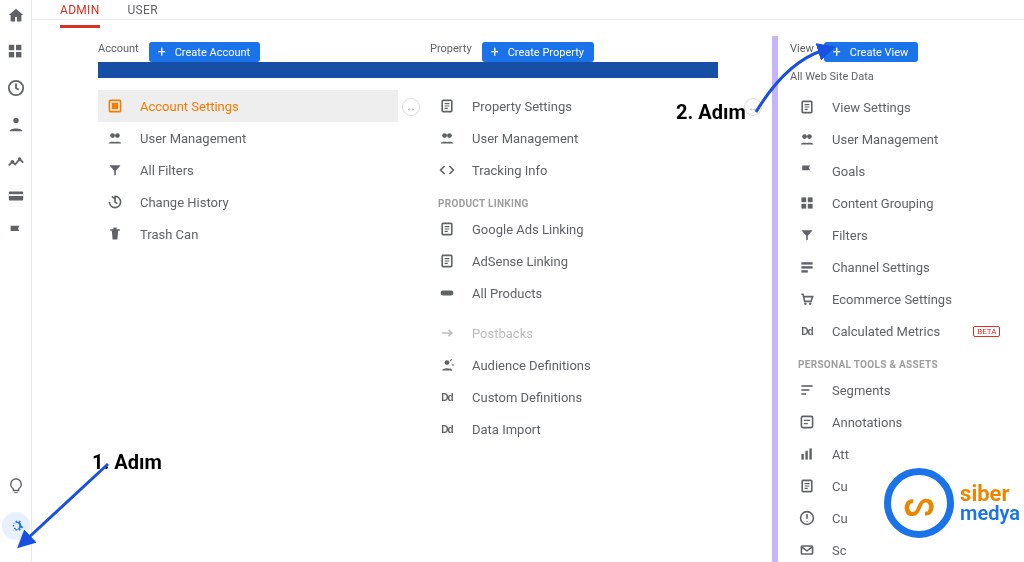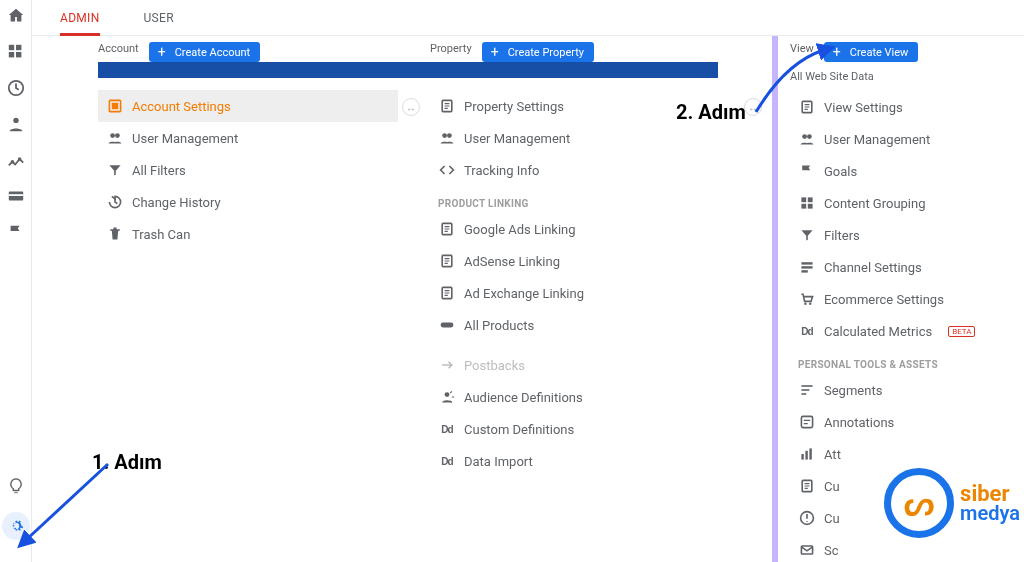--- a/index.html
+++ b/index.html
@@ -6,48 +6,48 @@
   body { font-family: Roboto, Arial, sans-serif; font-size: 13px; color: #5F6368; background: #fff; width: 1024px; height: 562px; overflow: hidden; position: relative; }
   
   .sidenav { position: absolute; left: 0; top: 0; bottom: 0; width: 32px; border-right: 1px solid #e8eaed; display: flex; flex-direction: column; align-items: center; padding-top: 6px; gap: 16px; }
   .sidenav .sp { flex: 1; }
   .navicon { width: 20px; height: 20px; display: flex; align-items: center; justify-content: center; color: #5f6368; cursor: pointer; }
   .navicon svg { width: 18px; height: 18px; fill: currentColor; }
   .gear-circle { width: 28px; height: 28px; border-radius: 50%; background: #e8f0fe; display: flex; align-items: center; justify-content: center; }
   .gear-circle svg { fill: #1a73e8; }
 
   .main { position: absolute; left: 32px; right: 0; top: 0; bottom: 0; }
-  .tabs { height: 36px; border-bottom: 1px solid #e8eaed; display: flex; align-items: center; padding-left: 28px; gap: 44px; font-size: 12px; letter-spacing: .3px; }
+  .tabs { height: 20px; border-bottom: 1px solid #e8eaed; display: flex; align-items: center; padding-left: 28px; gap: 28px; font-size: 12px; letter-spacing: .3px; }
   .tab { height: 36px; line-height: 36px; color: #5f6368; cursor: pointer; }
   .tab.active { color: #d93025; border-bottom: 3px solid #d93025; }
 
   .cols { position: absolute; left: 28px; right: 0; top: 36px; bottom: 0; }
   .col { position: absolute; top: 0; bottom: 0; }
   .col.a { left: 38px; width: 300px; }
   .col.p { left: 370px; width: 300px; }
   .col.v { left: 712px; right: 0; border-left: 6px solid #c4b5fd; padding-left: 12px; }
   
   .colhead { display: flex; align-items: flex-start; gap: 10px; height: 26px; margin-top: 6px; }
   .colhead .lbl { color: #5f6368; font-size: 11px; }
   .createbtn { display: inline-flex; align-items: center; gap: 6px; background: #1a73e8; color: #fff; border-radius: 3px; padding: 3px 10px 3px 6px; font-size: 11px; cursor: pointer; }
   .plusico { width: 14px; height: 14px; display: inline-flex; align-items: center; justify-content: center; font-size: 14px; line-height: 1; }
   
   .bluebar { position: absolute; left: 38px; top: 26px; width: 620px; height: 16px; background: #174ea6; }
   .subhead { color: #5f6368; font-size: 11px; margin-top: 2px; margin-bottom: 8px; display: block; }
 
   .list { margin-top: 22px; }
-  .row { display: flex; align-items: center; height: 32px; gap: 8px; padding-left: 8px; color: #5f6368; cursor: pointer; }
+  .row { display: flex; align-items: center; height: 32px; gap: 16px; padding-left: 8px; color: #5f6368; cursor: pointer; }
   .row.active { background: #eeeeee; color: #f57c00; }
   .row.disabled { color: #bdbdbd; }
   .row .ic { width: 18px; display: flex; justify-content: center; }
   .row .ic svg { width: 16px; height: 16px; fill: currentColor; }
   .row .ic.dd { font-family: Arial; font-size: 10px; font-weight: 700; letter-spacing: -1px; width: 18px; }
   
   .sechead { font-size: 10px; font-weight: 700; color: #9e9e9e; letter-spacing: .3px; margin: 12px 0 4px 8px; }
-  .beta { display: inline-block; font-size: 8px; color: #d93025; border: 1px solid #d93025; border-radius: 2px; padding: 0 3px; margin-left: 8px; vertical-align: 1px; }
+  .beta { display: inline-block; font-size: 8px; color: #d93025; border: 1px solid #d93025; border-radius: 2px; padding: 0 3px; margin-left: 17px; vertical-align: 1px; }
   
   .movebtn { position: absolute; top: 62px; left: 342px; width: 18px; height: 18px; border: 1px solid #dadce0; border-radius: 50%; display: flex; align-items: center; justify-content: center; color: #9e9e9e; font-size: 10px; cursor: pointer; background: #fff; }
   .movebtn2 { position: absolute; top: 62px; left: 684px; width: 18px; height: 18px; border: 1px solid #dadce0; border-radius: 50%; display: flex; align-items: center; justify-content: center; color: #9e9e9e; font-size: 10px; cursor: pointer; background: #fff; }
   
   .anno { position: absolute; font-weight: 700; font-size: 20px; color: #000; pointer-events: none; }
   
   .logo { position: absolute; right: 4px; bottom: 24px; display: flex; align-items: center; gap: 6px; }
   .logo .mark { width: 70px; height: 70px; border: 7px solid #1a73e8; border-radius: 50%; display: flex; align-items: center; justify-content: center; font-size: 34px; color: #ea8600; font-weight: 700; }
   .logo .txt { line-height: .9; }
   .logo .t1 { color: #ea8600; font-size: 22px; font-weight: 700; }
@@ -335,28 +335,20 @@
             <span class="ic">
               <svg viewBox="0 0 20 20">
                 <use href="#i-page"></use>
               </svg>
             </span>
             <span>AdSense Linking</span>
           </div>
           <div class="row">
             <span class="ic">
               <svg viewBox="0 0 20 20">
-                <use href="#i-page"></use>
-              </svg>
-            </span>
-            <span>Ad Exchange Linking</span>
-          </div>
-          <div class="row">
-            <span class="ic">
-              <svg viewBox="0 0 20 20">
                 <use href="#i-chain"></use>
               </svg>
             </span>
             <span>All Products</span>
           </div>
         </div>
       <div style="height:8px"></div>
       <div>
           <div class="row disabled">
             <span class="ic">

